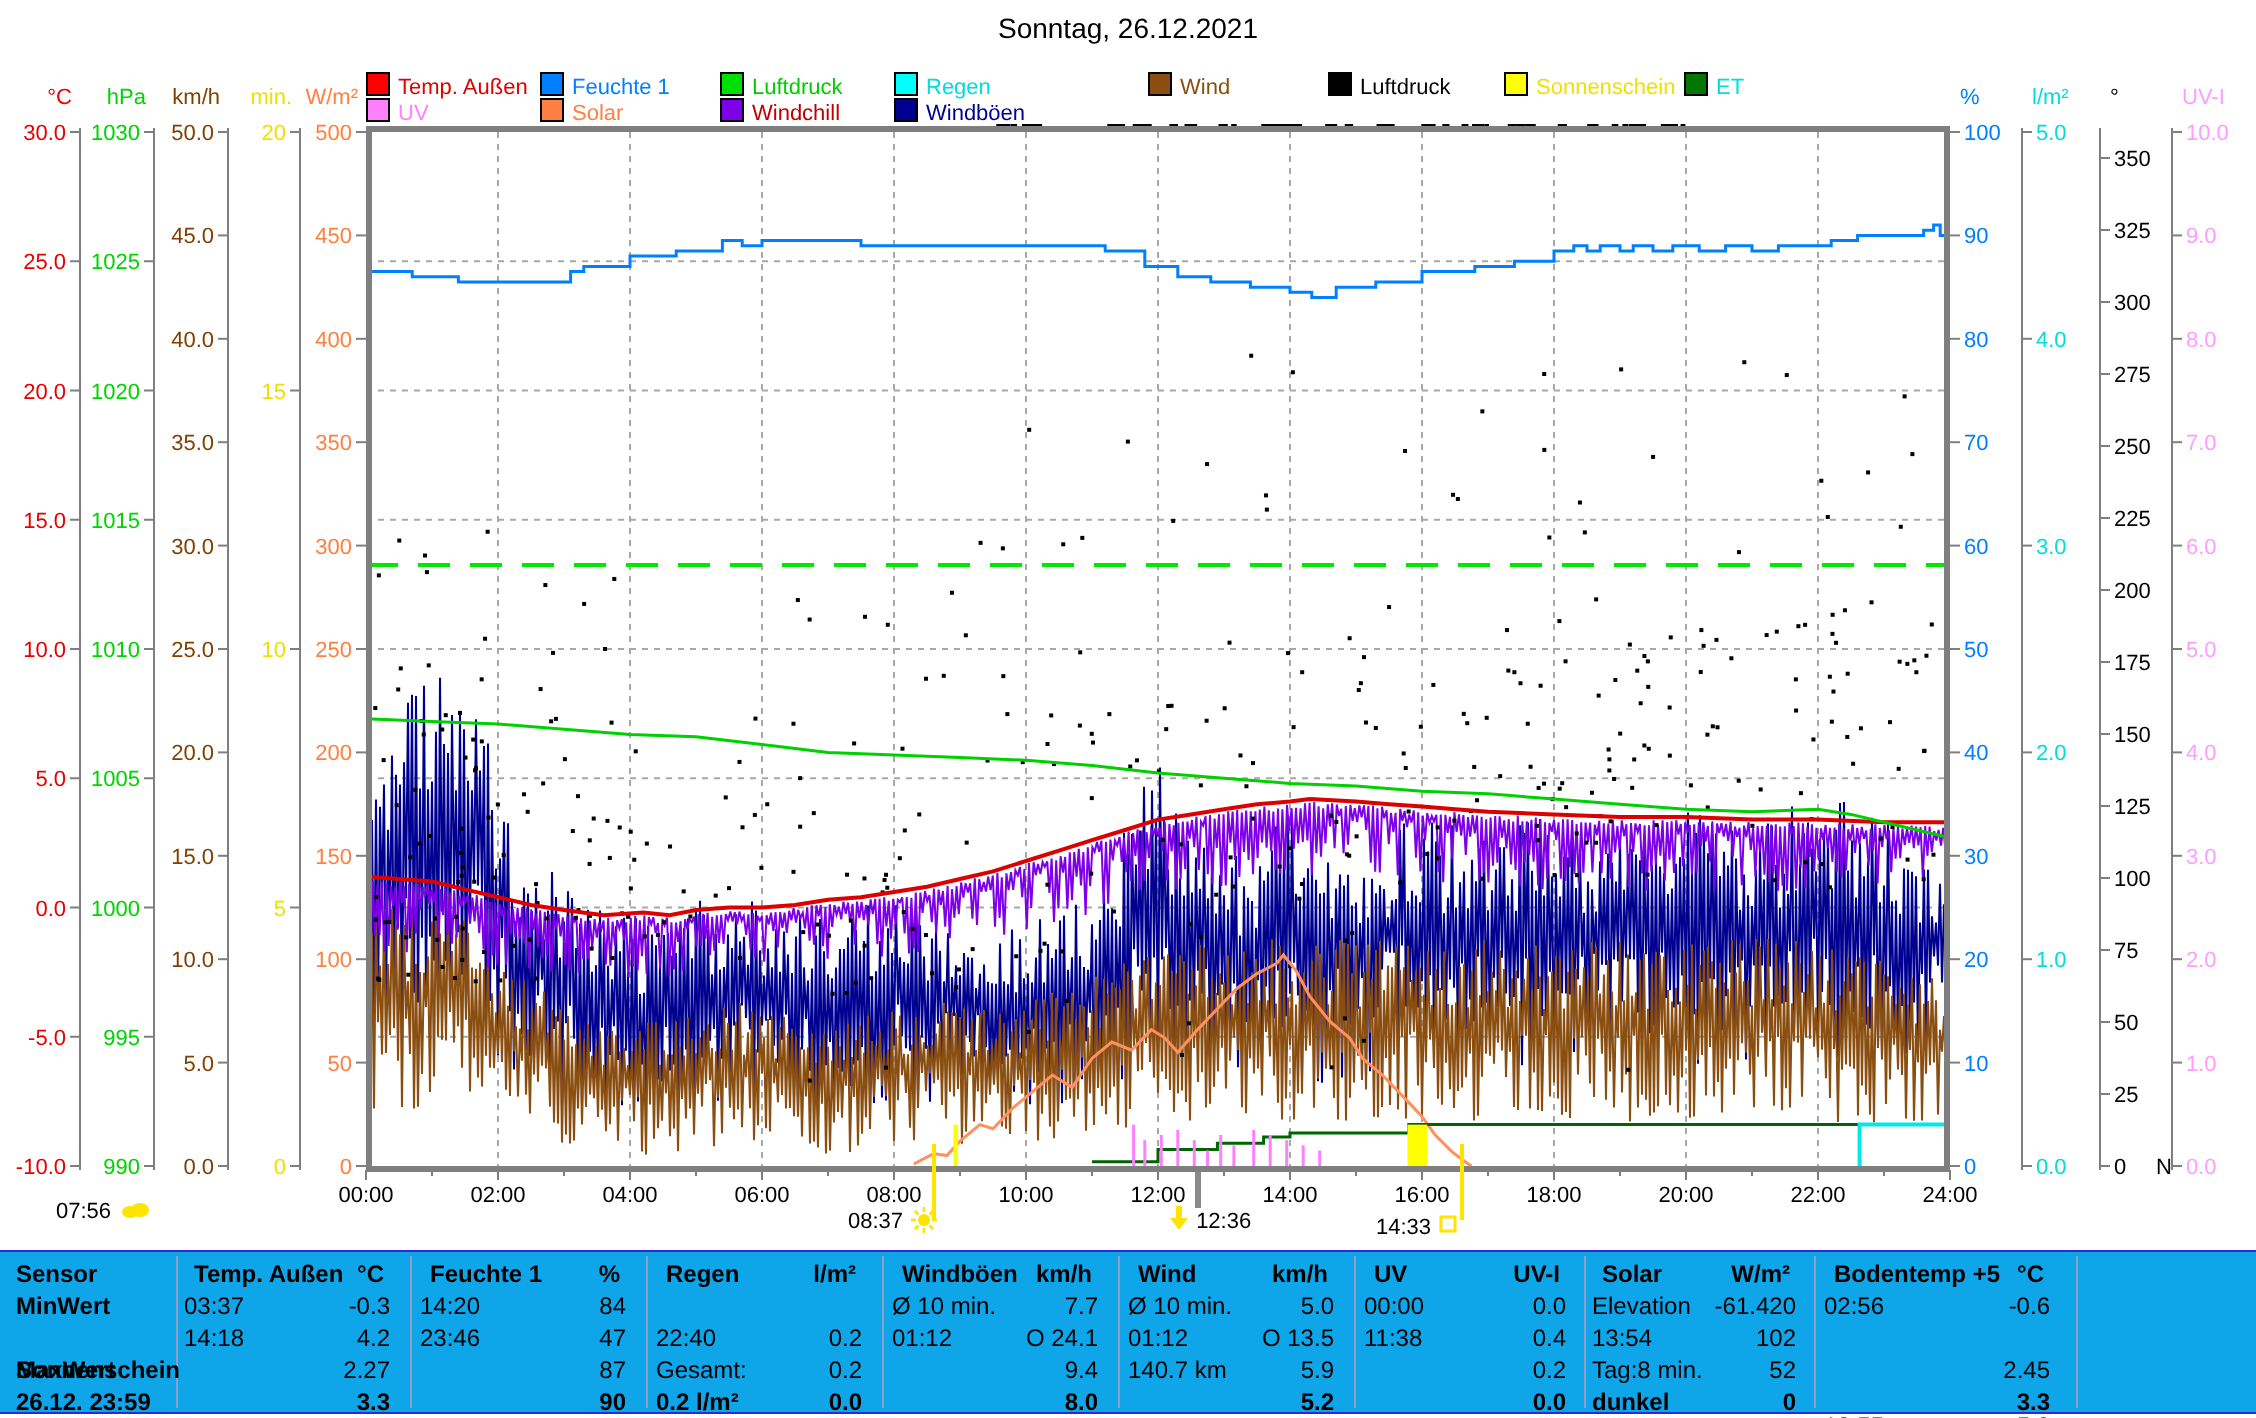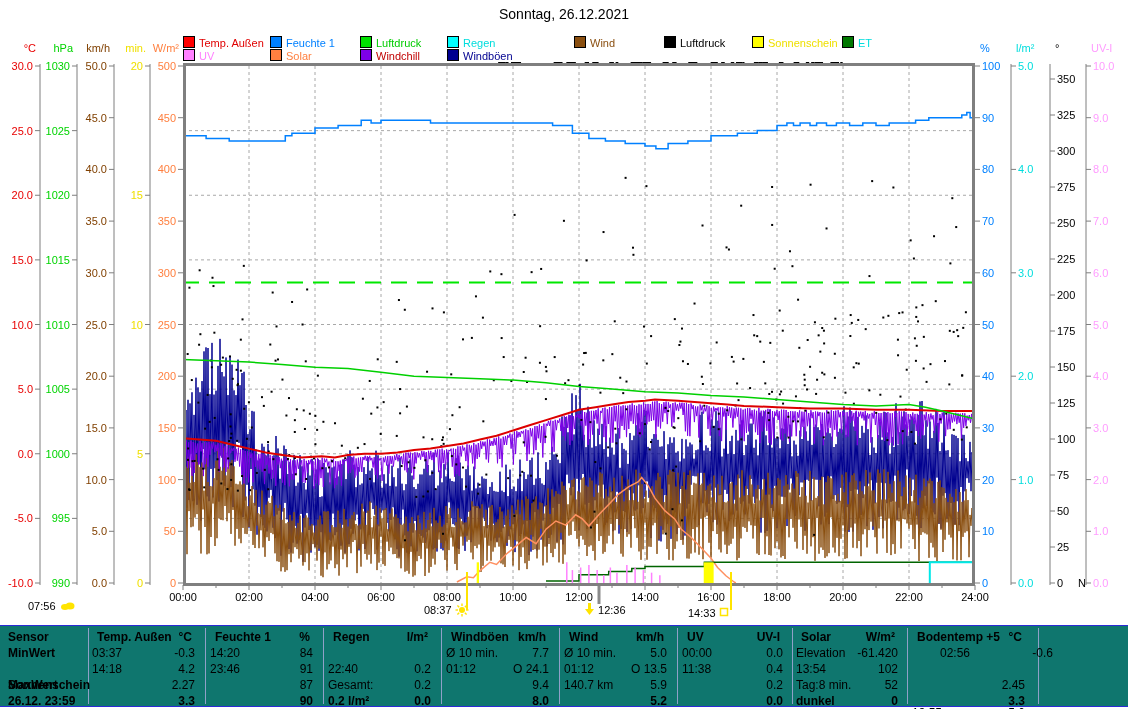--- a/index.html
+++ b/index.html
@@ -7,21 +7,21 @@
     font-family:"Liberation Sans",sans-serif;overflow:hidden;}
   #title{position:absolute;top:6px;left:0;width:1128px;text-align:center;
     font-size:14px;color:#000;}
   .leg{position:absolute;font-size:11px;white-space:nowrap;}
   .leg .box{display:inline-block;width:10px;height:10px;border:1px solid #000;
     vertical-align:-1px;margin-right:4px;}
   svg text{font-family:"Liberation Sans",sans-serif;}
   .ann{position:absolute;font-size:11px;color:#000;white-space:nowrap;z-index:5;}
   
   #stats{position:absolute;left:0;top:625px;width:1128px;height:80px;
-    background:#0f766e;border-top:1px solid #2b2bd5;border-bottom:1px solid #2b2bd5;}
+    background:#0ea5e9;border-top:1px solid #2b2bd5;border-bottom:1px solid #2b2bd5;}
   #stats .sep{position:absolute;top:2px;bottom:2px;width:1px;background:#8fa0c8;}
   #stats .cell{position:absolute;height:16px;font-size:12px;color:#000;line-height:16px;}
   #stats .b{font-weight:bold;}
   #stats .t{position:absolute;left:0;width:72px;text-align:left;}
   #stats .v{position:absolute;right:5px;text-align:right;}
   #stats .nm{position:absolute;left:5px;}
   #stats .un{position:absolute;right:8px;}
 </style>
 </head>
 <body>
@@ -833,21 +833,21 @@
       <div class="cell " style="left: 210px; width: 108px; top: 3px;">
         <span class="nm b">Feuchte 1</span>
         <span class="un b">%</span>
       </div>
       <div class="cell " style="left: 210px; width: 108px; top: 19px;">
         <span class="t">14:20</span>
         <span class="v">84</span>
       </div>
       <div class="cell " style="left: 210px; width: 108px; top: 35px;">
         <span class="t">23:46</span>
-        <span class="v">91</span>
+        <span class="v">47</span>
       </div>
       <div class="cell " style="left: 210px; width: 108px; top: 51px;">
         <span class="t"></span>
         <span class="v">87</span>
       </div>
       <div class="cell " style="left: 210px; width: 108px; top: 67px;">
         <span class="t b"></span>
         <span class="v b">90</span>
       </div>
       <div class="cell " style="left: 328px; width: 108px; top: 3px;">
@@ -947,21 +947,21 @@
         <span class="v">52</span>
       </div>
       <div class="cell " style="left: 796px; width: 107px; top: 67px;">
         <span class="t b">dunkel</span>
         <span class="v b">0</span>
       </div>
       <div class="cell " style="left: 912px; width: 118px; top: 3px;">
         <span class="nm b">Bodentemp +5</span>
         <span class="un b">°C</span>
       </div>
-      <div class="cell " style="left: 940px; width: 118px; top: 19px; text-decoration: underline;">
+      <div class="cell " style="left: 912px; width: 118px; top: 19px; text-decoration: underline;">
         <span class="t">02:56</span>
         <span class="v">-0.6</span>
       </div>
       <div class="cell " style="left: 912px; width: 118px; top: 35px; margin-top: 44px;">
         <span class="t">13:55</span>
         <span class="v">5.0</span>
       </div>
       <div class="cell " style="left: 912px; width: 118px; top: 51px;">
         <span class="t"></span>
         <span class="v">2.45</span>

